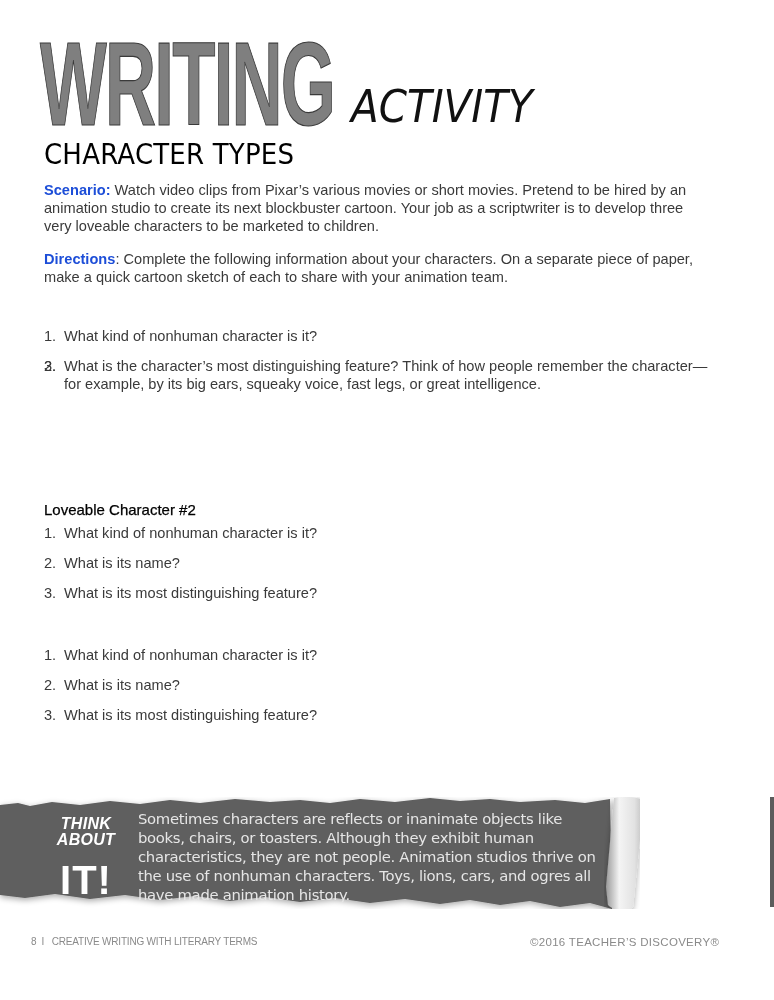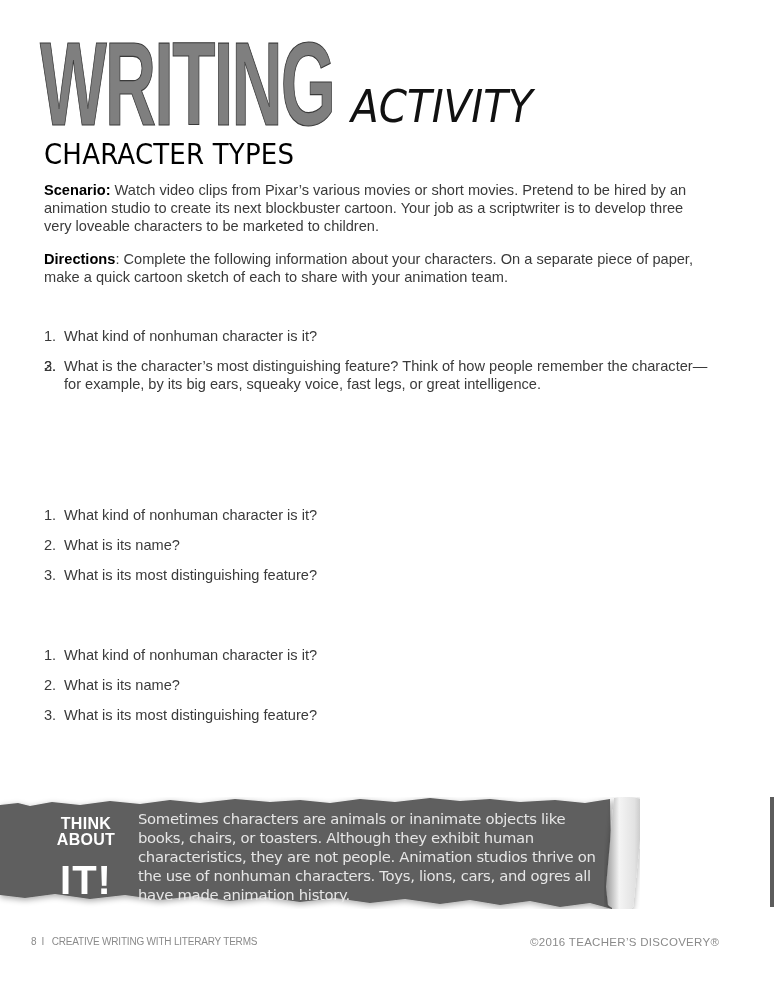--- a/index.html
+++ b/index.html
@@ -15,38 +15,38 @@
                  font-style: italic; font-weight: normal; font-size: 44px; line-height: 46px;
                  color: #111; letter-spacing: 0px; white-space: nowrap;
                  transform-origin: 0 0; transform: scaleX(0.92); }
 
   .subtitle { position: absolute; left: 44px; top: 138px; font-size: 28px; line-height: 34px;
               font-weight: normal; color: #000; letter-spacing: 0.2px; font-family: "DejaVu Sans", sans-serif;
               transform-origin: 0 0; transform: scaleX(0.93); white-space: nowrap; }
 
   .para { position: absolute; left: 44px; width: 660px; font-size: 14.6px; line-height: 18px;
           color: #3a3a3a; }
-  .para b { color: #000000; font-weight: bold; }
+  .para b { color: #1d4ed8; font-weight: bold; }
   #scenario { top: 181px; }
   #directions { top: 250px; }
 
   .section { position: absolute; left: 44px; width: 680px; }
   .section h3 { margin: 0; font-size: 15px; line-height: 18px; color: #000; font-weight: normal;
                 -webkit-text-stroke: 0.25px #000; }
   .q { position: relative; padding-left: 20px; font-size: 14.6px; line-height: 18px; color: #3a3a3a; }
   .q .num { position: absolute; left: 0; top: 0; }
   #sec1 { top: 322px; }
   #sec2 { top: 501px; }
   #sec3 { top: 641px; }
 
   .banner { position: absolute; left: 0; top: 797px; width: 640px; height: 112px; }
   .banner-bg { position: absolute; left: 0; top: 0; width: 100%; height: 100%; }
   .think { position: absolute; left: 55px; top: 816px; width: 62px; text-align: center; color: #fff;
            font-weight: bold; }
-  .think .l1, .think .l2 { display: block; font-size: 16px; line-height: 16px; letter-spacing: 0.3px; }
+  .think .l1, .think .l2 { display: block; font-size: 16px; line-height: 16px; letter-spacing: 0.3px; font-style: italic; }
   .think .l3 { display: block; font-size: 40px; line-height: 32px; letter-spacing: 1px; margin-top: 16px; }
   .banner-text { position: absolute; left: 138px; top: 809px; width: 470px; font-size: 14.8px;
                  line-height: 19px; color: #e6e6e6; font-family: "DejaVu Sans", sans-serif;
                  letter-spacing: -0.3px; }
 
   .right-bar { position: absolute; left: 770px; top: 797px; width: 4px; height: 110px; background: #5c5c5c; }
 
   .footer-left { position: absolute; left: 31px; top: 935px; font-size: 10px; line-height: 14px;
                  color: #8a8a8a; letter-spacing: -0.2px; }
   .footer-right { position: absolute; left: 530px; top: 935px; font-size: 11.5px; line-height: 14px;
@@ -76,20 +76,21 @@
   <div class="q" style="margin-top:12px">
     <span class="num">2.</span>
   </div>
   <div class="q" style="margin-top:12px">
     <span class="num">3.</span>
     <span>What is the character’s most distinguishing feature? Think of how people remember the character—for example, by its big ears, squeaky voice, fast legs, or great intelligence.</span>
   </div>
 </div>
 
 <div class="section" id="sec2">
+  <h3>Loveable Character #2</h3>
   <div class="q" style="margin-top:5px">
     <span class="num">1.</span>
     <span>What kind of nonhuman character is it?</span>
   </div>
   <div class="q" style="margin-top:12px">
     <span class="num">2.</span>
     <span>What is its name?</span>
   </div>
   <div class="q" style="margin-top:12px">
     <span class="num">3.</span>
@@ -135,18 +136,18 @@
     </defs>
     <path filter="url(#sh)" fill="#5f5f5f" d="M0,8 L18,6 L30,9 L52,5 L80,8 L110,4 L140,7 L170,3 L200,6 L235,2 L270,5 L300,3 L330,6 L360,2 L395,5 L430,1 L460,4 L490,2 L520,5 L555,3 L585,6 L610,2 L612,112 L590,106 L560,110 L530,104 L500,108 L470,103 L440,107 L405,102 L370,106 L335,101 L300,105 L265,100 L230,104 L195,99 L160,103 L125,98 L90,102 L55,97 L25,101 L0,98 Z"></path>
     <path fill="url(#curl)" filter="url(#sh)" d="M614,1 C625,-1 640,0 644,4 L633,110 C626,116 614,114 608,108 L606,90 Z"></path>
   </svg>
 </div>
 <div class="think">
   <span class="l1">THINK</span>
   <span class="l2">ABOUT</span>
   <span class="l3">IT!</span>
 </div>
-<div class="banner-text">Sometimes characters are animals or inanimate objects like books, chairs, or toasters. Although they exhibit human characteristics, they are not people. Animation studios thrive on the use of nonhuman characters. Toys, lions, cars, and ogres all have made animation history.</div>
+<div class="banner-text">Sometimes characters are reflects or inanimate objects like books, chairs, or toasters. Although they exhibit human characteristics, they are not people. Animation studios thrive on the use of nonhuman characters. Toys, lions, cars, and ogres all have made animation history.</div>
 
 <div class="right-bar"></div>
 
 <div class="footer-left" style="white-space:pre">8  I   CREATIVE WRITING WITH LITERARY TERMS</div>
 <div class="footer-right">©2016 TEACHER’S DISCOVERY®</div>
 
 </body></html>

